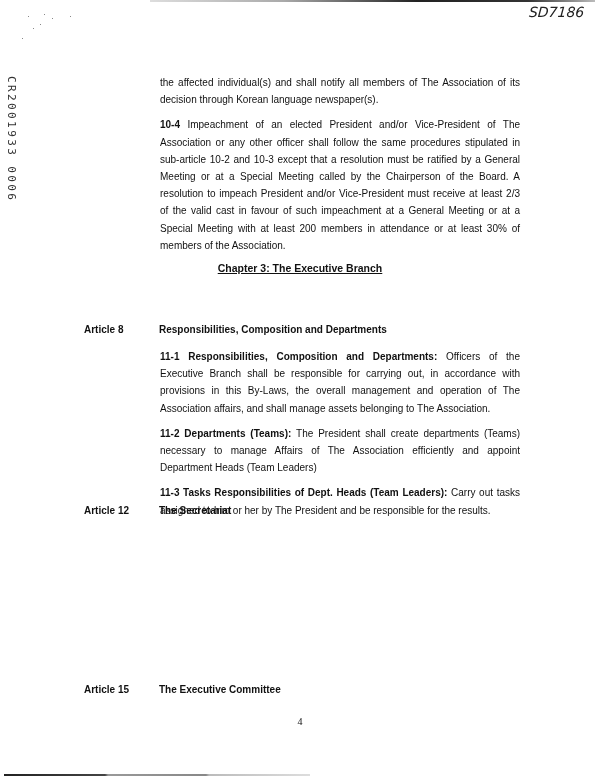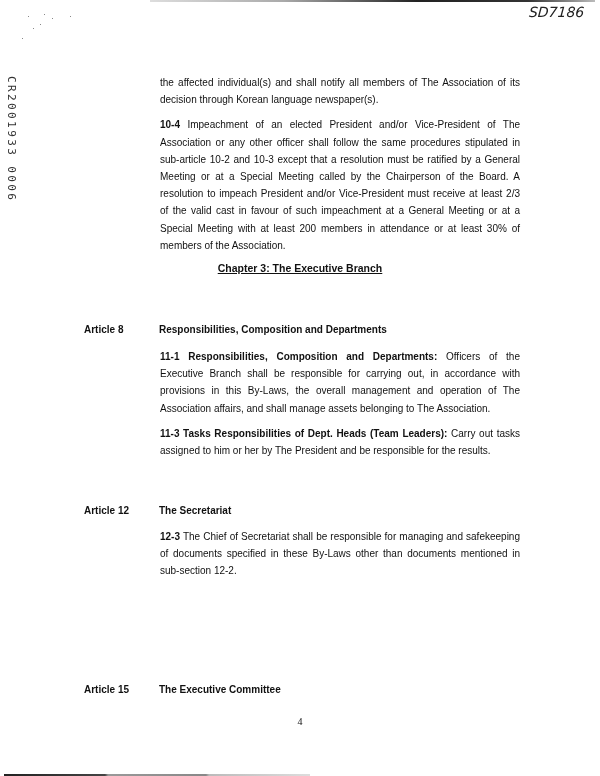--- a/index.html
+++ b/index.html
@@ -46,25 +46,25 @@
   <p>the affected individual(s) and shall notify all members of The Association of its decision through Korean language newspaper(s).</p>
   <p><b>10-4</b><span> Impeachment of an elected President and/or Vice-President of The Association or any other officer shall follow the same procedures stipulated in sub-article 10-2 and 10-3 except that a resolution must be ratified by a General Meeting or at a Special Meeting called by the Chairperson of the Board. A resolution to impeach President and/or Vice-President must receive at least 2/3 of the valid cast in favour of such impeachment at a General Meeting or at a Special Meeting with at least 200 members in attendance or at least 30% of members of the Association.</span></p>
 </div>
 
 <div class="chapter">Chapter 3: The Executive Branch</div>
 
 <div class="article-label" style="top:324px">Article 8</div>
 <div class="article-title" style="top:324px">Responsibilities, Composition and Departments</div>
 <div class="body-col" style="top:340px">
   <p><b>11-1 Responsibilities, Composition and Departments:</b><span> Officers of the Executive Branch shall be responsible for carrying out, in accordance with provisions in this By-Laws, the overall management and operation of The Association affairs, and shall manage assets belonging to The Association.</span></p>
+  <p><b>11-2 Departments (Teams):</b><span> The President shall create departments (Teams) necessary to manage Affairs of The Association efficiently and appoint Department Heads (Team Leaders)</span></p>
   <p><b>11-3 Tasks Responsibilities of Dept. Heads (Team Leaders):</b><span> Carry out tasks assigned to him or her by The President and be responsible for the results.</span></p>
 </div>
 
 <div class="article-label" style="top:505px">Article 12</div>
 <div class="article-title" style="top:505px">The Secretariat</div>
 <div class="body-col" style="top:520px">
-  <p><b>12-3</b><span> The Chief of Secretariat shall be responsible for managing and safekeeping of documents specified in these By-Laws other than documents mentioned in sub-section 12-2.</span></p>
 </div>
 
 <div class="article-label" style="top:684px">Article 15</div>
 <div class="article-title" style="top:684px">The Executive Committee</div>
 
 <div class="page-num">4</div>
 
 </body></html>

